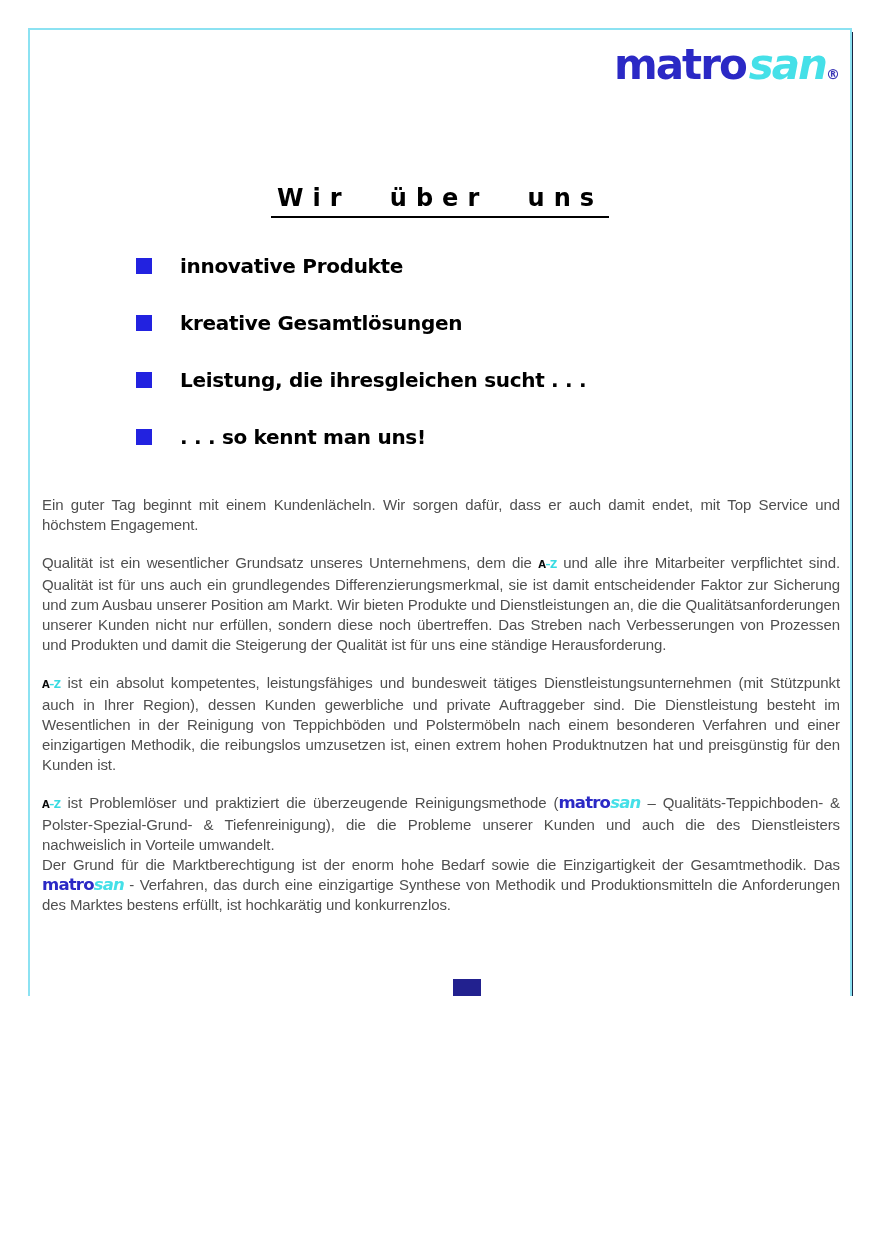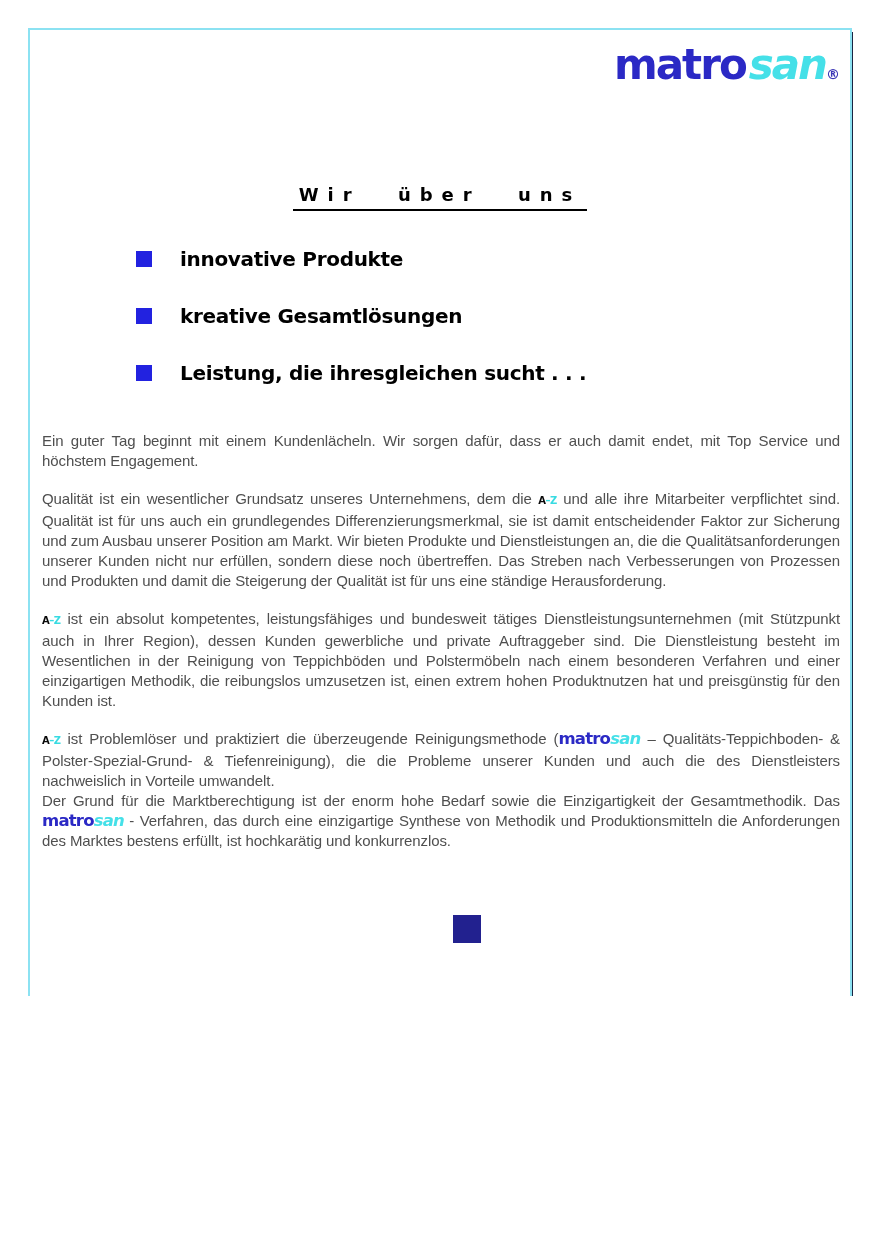--- a/index.html
+++ b/index.html
@@ -17,21 +17,21 @@
          box-shadow:2px 3px 0 -1px var(--shadow-navy);
          background:#fff;overflow:hidden;}
   .logo-row{text-align:right;padding:12px 10px 0 0;}
   .logo{font-family:"DejaVu Sans",sans-serif;font-weight:bold;font-size:42px;
         letter-spacing:-2px;line-height:1.1;white-space:nowrap;}
   .logo .matro{color:var(--logo-blue);}
   .logo .san{color:var(--logo-cyan);font-style:italic;margin-left:3px;}
   .logo .reg{color:#3a35b5;font-size:14px;letter-spacing:0;font-style:normal;}
   .title-row{text-align:center;margin-top:96px;}
   .title{display:inline-block;font-family:"DejaVu Sans",sans-serif;font-weight:bold;
-         font-size:18px;color:#000;letter-spacing:9px;word-spacing:22px;
+         font-size:24px;color:#000;letter-spacing:9px;word-spacing:22px;
          border-bottom:2px solid #000;padding:0 6px 4px 6px;}
   .bullets{margin-top:36px;padding-left:106px;}
   .bullet-item{display:flex;align-items:center;margin-bottom:33px;}
   .bullet-marker{width:16px;height:16px;background:var(--bullet-blue);
                  margin-right:28px;flex:0 0 16px;}
   .bullet-label{font-family:"DejaVu Sans",sans-serif;font-weight:bold;font-size:20px;
                 color:#000;letter-spacing:-0.3px;}
   .body{margin:46px 10px 0 12px;color:var(--body-gray);font-size:15px;
         line-height:20px;text-align:justify;letter-spacing:-0.1px;}
   .para{margin-bottom:18px;}
@@ -72,20 +72,24 @@
           <span class="bullet-label">innovative Produkte</span>
         </div>
         <div class="bullet-item">
           <span class="bullet-marker"></span>
           <span class="bullet-label">kreative Gesamtlösungen</span>
         </div>
         <div class="bullet-item">
           <span class="bullet-marker"></span>
           <span class="bullet-label">Leistung, die ihresgleichen sucht . . .</span>
         </div>
+        <div class="bullet-item">
+          <span class="bullet-marker"></span>
+          <span class="bullet-label">. . . so kennt man uns!</span>
+        </div>
       </div>
 
     <div class="body">
         <div class="para">Ein guter Tag beginnt mit einem Kundenlächeln. Wir sorgen dafür, dass er auch damit endet, mit Top Service und höchstem Engagement.</div>
         <div class="para">Qualität ist ein wesentlicher Grundsatz unseres Unternehmens, dem die <span class="az"><span class="a">A</span><span class="dash">–</span><span class="z">Z</span></span> und alle ihre Mitarbeiter verpflichtet sind. Qualität ist für uns auch ein grundlegendes Differenzierungsmerkmal, sie ist damit entscheidender Faktor zur Sicherung und zum Ausbau unserer Position am Markt. Wir bieten Produkte und Dienstleistungen an, die die Qualitätsanforderungen unserer Kunden nicht nur erfüllen, sondern diese noch übertreffen. Das Streben nach Verbesserungen von Prozessen und Produkten und damit die Steigerung der Qualität ist für uns eine ständige Herausforderung.</div>
         <div class="para"><span class="az"><span class="a">A</span><span class="dash">–</span><span class="z">Z</span></span> ist ein absolut kompetentes, leistungsfähiges und bundesweit tätiges Dienstleistungsunternehmen (mit Stützpunkt auch in Ihrer Region), dessen Kunden gewerbliche und private Auftraggeber sind. Die Dienstleistung besteht im Wesentlichen in der Reinigung von Teppichböden und Polstermöbeln nach einem besonderen Verfahren und einer einzigartigen Methodik, die reibungslos umzusetzen ist, einen extrem hohen Produktnutzen hat und preisgünstig für den Kunden ist.</div>
         <div class="para tight"><span class="az"><span class="a">A</span><span class="dash">–</span><span class="z">Z</span></span> ist Problemlöser und praktiziert die überzeugende Reinigungsmethode (<span class="mi"><span class="matro">matro</span><span class="san">san</span></span> – Qualitäts-Teppichboden- &amp; Polster-Spezial-Grund- &amp; Tiefenreinigung), die die Probleme unserer Kunden und auch die des Dienstleisters nachweislich in Vorteile umwandelt.</div>
         <div class="para">Der Grund für die Marktberechtigung ist der enorm hohe Bedarf sowie die Einzigartigkeit der Gesamtmethodik. Das <span class="mi"><span class="matro">matro</span><span class="san">san</span></span> - Verfahren, das durch eine einzigartige Synthese von Methodik und Produktionsmitteln die Anforderungen des Marktes bestens erfüllt, ist hochkarätig und konkurrenzlos.</div>
       </div>
 

